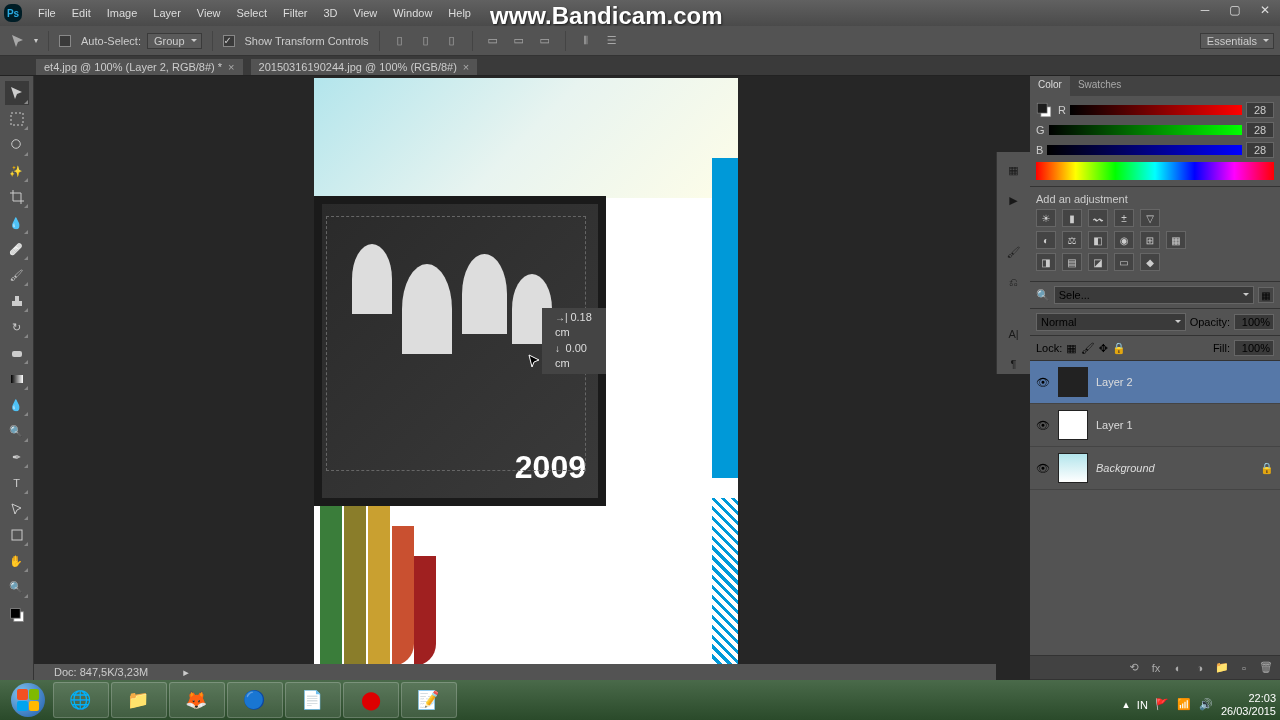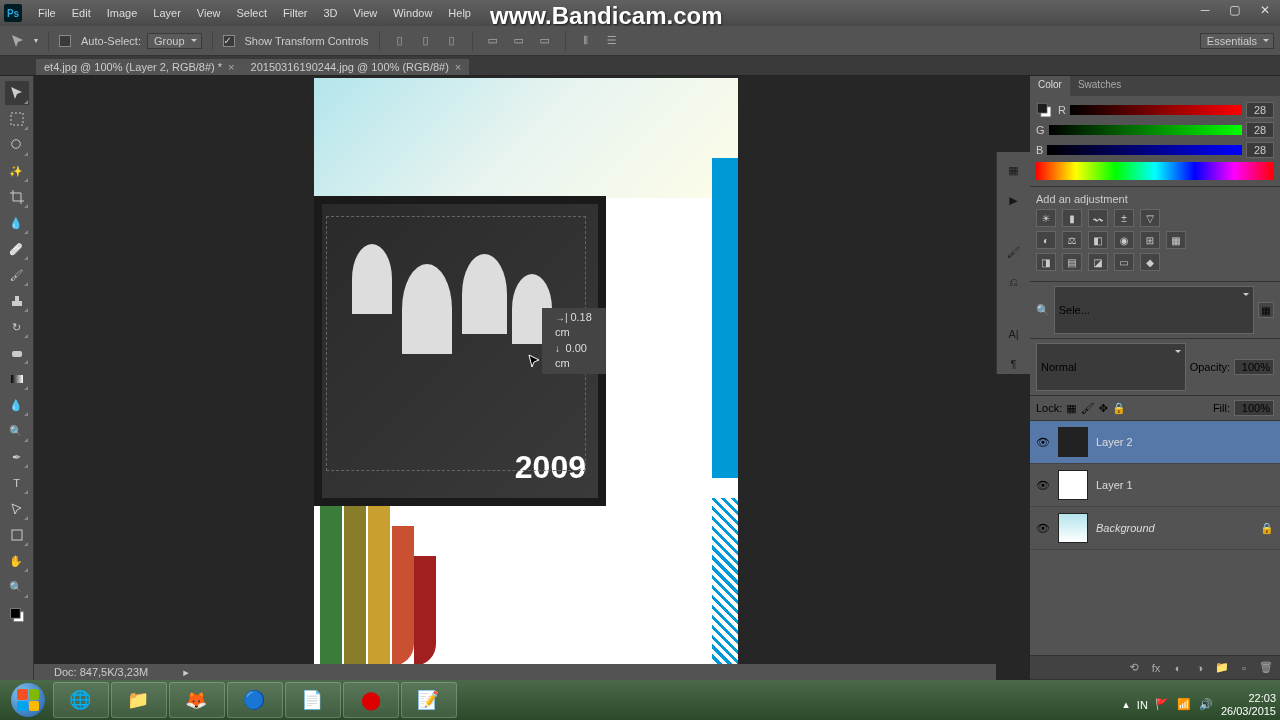--- a/index.html
+++ b/index.html
@@ -1,31 +1,31 @@
 <!DOCTYPE html>
 <html><head>
 <meta charset="utf-8">
 <style>
 *{margin:0;padding:0;box-sizing:border-box;font-family:"Segoe UI",Tahoma,sans-serif;font-size:11px;user-select:none}
 body{width:1280px;height:720px;background:#535353;overflow:hidden;position:relative}
 .titlebar{height:26px;background:linear-gradient(#616161,#4a4a4a);display:flex;align-items:center;padding:0 4px;color:#ddd}
-.ps-logo{width:18px;height:18px;background:#001d26;border-radius:2px;display:flex;align-items:center;justify-content:center;color:#29abe2;font-weight:bold;font-size:10px;margin-right:8px}
+.ps-logo{width:18px;height:18px;background:#001d26;border-radius:7px;display:flex;align-items:center;justify-content:center;color:#29abe2;font-weight:bold;font-size:10px;margin-right:8px}
 .menu-item{padding:0 8px;color:#ddd;cursor:pointer}
 .watermark{position:absolute;left:490px;top:2px;font-size:24px;font-weight:bold;color:#fff;text-shadow:1px 1px 2px rgba(0,0,0,.6);font-family:Arial}
 .win-controls{position:absolute;right:0;top:0;display:flex}
 .win-btn{width:30px;height:20px;display:flex;align-items:center;justify-content:center;color:#ddd;font-size:12px}
 .options-bar{height:30px;background:#535353;border-bottom:1px solid #333;display:flex;align-items:center;padding:0 8px;gap:6px;color:#ccc}
 .opt-sep{width:1px;height:20px;background:#444;margin:0 4px}
 .checkbox{width:12px;height:12px;border:1px solid #888;background:#3a3a3a;display:inline-block;margin-right:4px}
 .checkbox.checked::after{content:"✓";color:#ccc;font-size:10px;position:relative;top:-2px}
 .dropdown{background:#5a5a5a;border:1px solid #3a3a3a;padding:1px 16px 1px 6px;color:#ccc;position:relative}
 .dropdown::after{content:"";position:absolute;right:4px;top:5px;border:3px solid transparent;border-top-color:#ccc}
 .icon-btn{width:20px;height:20px;display:flex;align-items:center;justify-content:center;opacity:.7}
 .tabs{height:20px;background:#3a3a3a;display:flex;align-items:flex-end;padding-left:36px;border-bottom:1px solid #222}
-.tab{background:#535353;padding:2px 8px;color:#ccc;margin-right:0;display:flex;align-items:center;gap:6px;font-size:10px}
+.tab{background:#535353;padding:2px 8px;color:#ccc;margin-right:8px;display:flex;align-items:center;gap:6px;font-size:10px}
 .tab-close{color:#aaa;cursor:pointer}
 .main-area{position:absolute;left:0;top:76px;right:0;bottom:40px;display:flex}
 .tools{width:34px;background:#535353;border-right:1px solid #333;display:flex;flex-direction:column;align-items:center;padding-top:4px}
 .tool{width:24px;height:24px;margin:1px 0;display:flex;align-items:center;justify-content:center;color:#ccc;position:relative}
 .tool.active{background:#3a3a3a}
 .tool-tri{position:absolute;right:1px;bottom:1px;border:2px solid transparent;border-right-color:#888;border-bottom-color:#888}
 .canvas-area{flex:1;background:#262626;position:relative;overflow:hidden}
 .canvas{position:absolute;left:280px;top:2px;width:424px;height:588px;background:#fff}
 .sky{position:absolute;left:0;top:0;right:0;height:120px;background:linear-gradient(135deg,#b3e5ec 0%,#e8f4f0 50%,#fefde8 100%)}
 .photo{position:absolute;left:0;top:118px;width:292px;height:310px;background:#1a1a1a}
@@ -56,21 +56,21 @@
 .slider-track{flex:1;height:10px;position:relative}
 .slider-r{background:linear-gradient(90deg,#000,#f00)}
 .slider-g{background:linear-gradient(90deg,#000,#0f0)}
 .slider-b{background:linear-gradient(90deg,#000,#00f)}
 .slider-val{width:28px;background:#3a3a3a;border:1px solid #666;text-align:center;padding:1px}
 .spectrum{height:18px;background:linear-gradient(90deg,red,yellow,lime,cyan,blue,magenta,red);margin-top:4px}
 .adj-row{display:flex;gap:6px;margin:4px 0}
 .adj-icon{width:20px;height:18px;background:#444;border:1px solid #666;display:flex;align-items:center;justify-content:center;font-size:10px}
 .layers-body{padding:0}
 .layer-controls{padding:4px 6px;display:flex;align-items:center;gap:4px;border-bottom:1px solid #333}
-.blend-dd{flex:1;background:#3a3a3a;border:1px solid #666;padding:17px 4px;position:relative}
+.blend-dd{flex:1;background:#3a3a3a;border:1px solid #666;padding:2px 4px;position:relative}
 .blend-dd::after{content:"";position:absolute;right:4px;top:6px;border:3px solid transparent;border-top-color:#ccc}
 .opacity-input{width:40px;background:#3a3a3a;border:1px solid #666;padding:1px 3px;text-align:right}
 .lock-row{padding:4px 6px;display:flex;align-items:center;gap:4px;border-bottom:1px solid #333;font-size:10px}
 .layer{display:flex;align-items:center;padding:6px;gap:8px;border-bottom:1px solid #444}
 .layer.selected{background:#5678a8}
 .eye{width:14px;height:14px;display:flex;align-items:center;justify-content:center}
 .thumb{width:30px;height:30px;background:#fff;border:1px solid #222}
 .thumb.dark{background:#222}
 .layer-name{color:#ddd}
 .layer-name.italic{font-style:italic}

